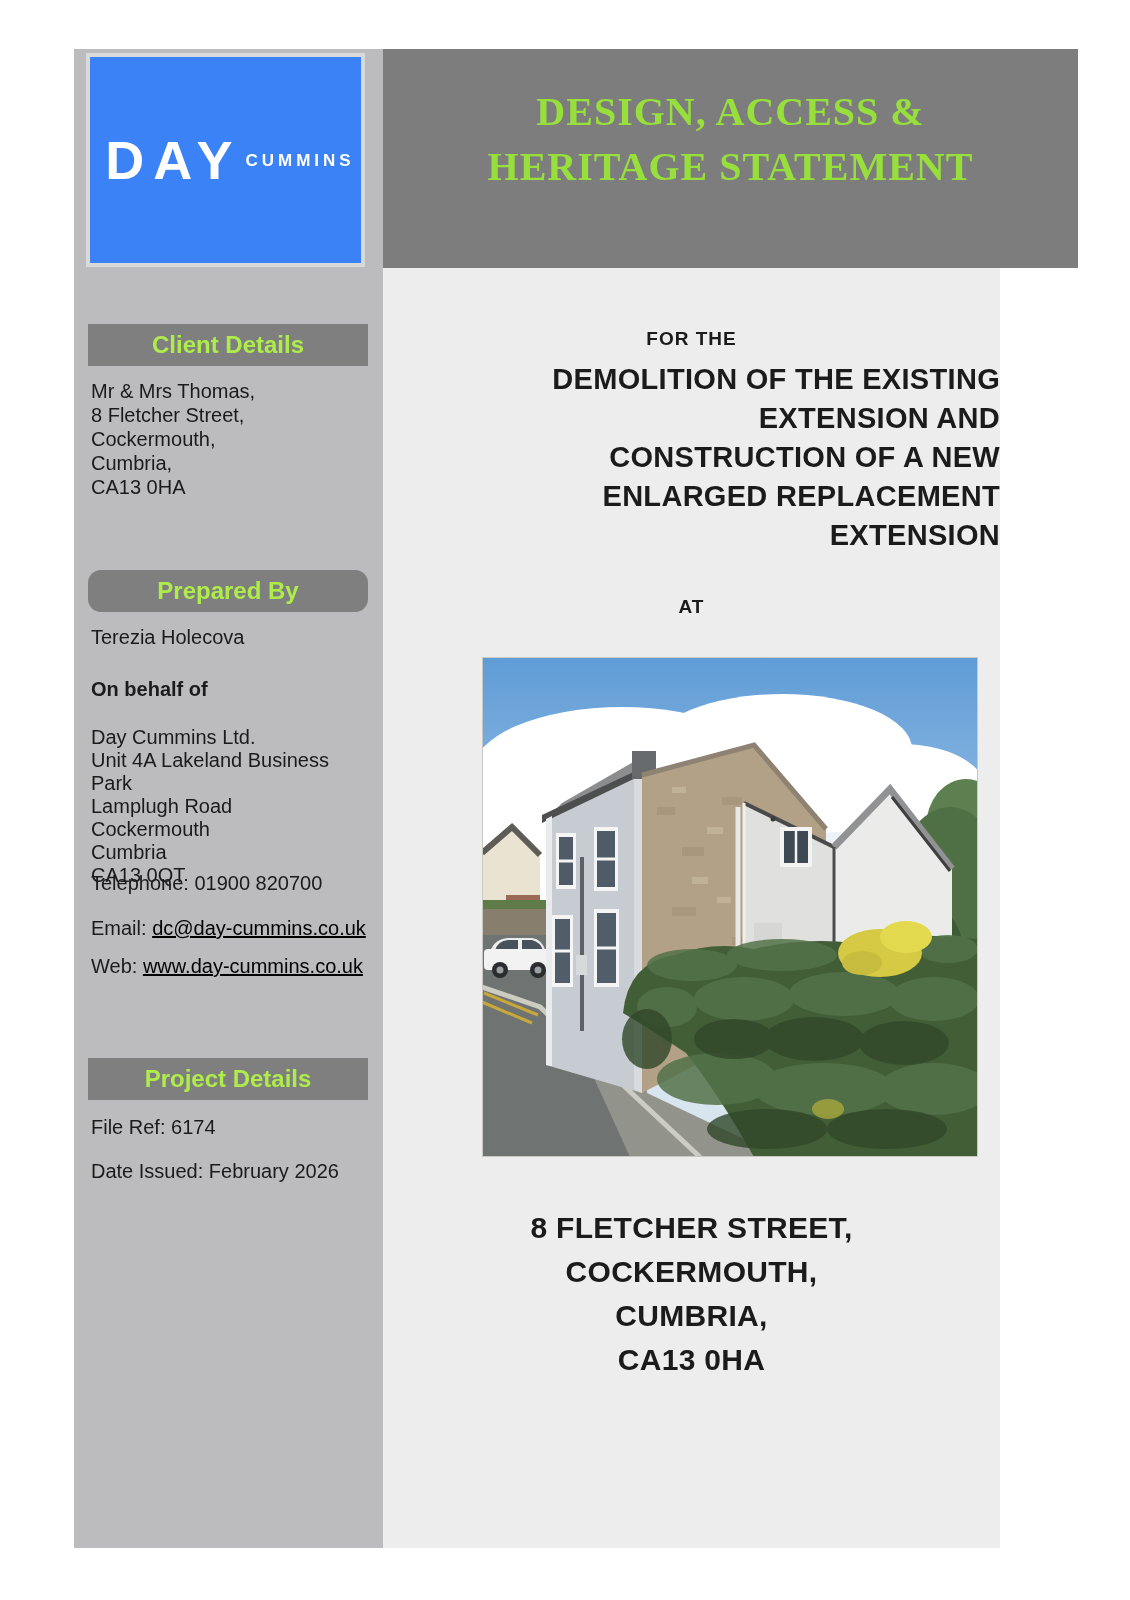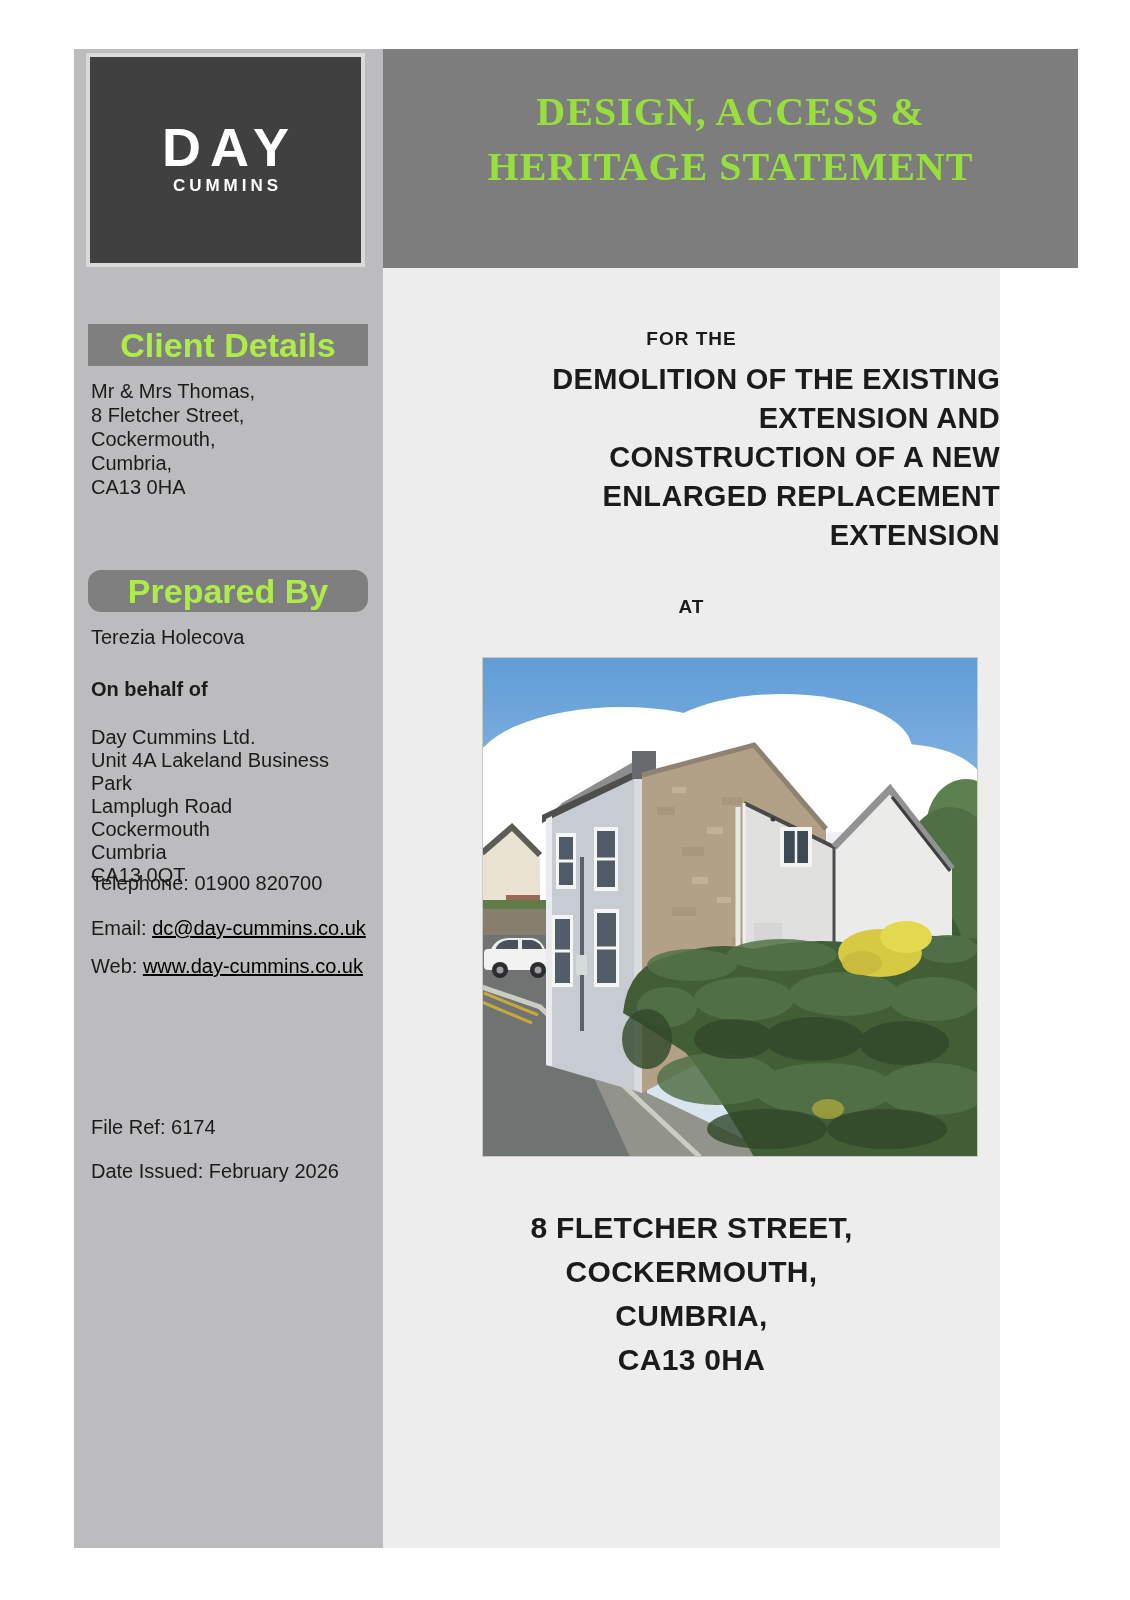--- a/index.html
+++ b/index.html
@@ -6,29 +6,29 @@
   .page {
     position:relative; width:1130px; height:1600px; background:#ffffff;
     font-family:"Liberation Sans", sans-serif; color:#1b1b1b; overflow:hidden;
   }
   .doc { position:absolute; left:74px; top:49px; width:1004px; height:1499px; }
 
   
   .sidebar { position:absolute; left:0; top:0; width:309px; height:1499px; background:#bcbcbe; }
   .logo-box {
     position:absolute; left:12px; top:4px; width:271px; height:206px;
-    background:#404040; border:4px solid #d9d9d9;
-    display:flex; flex-direction:column; align-items:center; justify-content:center;
+    background:#3b82f6; border:4px solid #d9d9d9;
+    display:flex; flex-direction:row; align-items:center; justify-content:center;
   }
   .logo-day   { font-size:54px; font-weight:bold; color:#ffffff; letter-spacing:9px; line-height:50px; text-indent:9px; }
   .logo-cummins { font-size:17px; font-weight:bold; color:#ffffff; letter-spacing:4px; line-height:27px; text-indent:4px; }
 
   .side-heading {
     position:absolute; left:14px; width:280px; height:42px; background:#7f7f7f;
-    color:#aeec4b; font-size:34px; font-weight:bold;
+    color:#aeec4b; font-size:24px; font-weight:bold;
     display:flex; align-items:center; justify-content:center;
   }
   .bar-client   { top:275px; }
   .bar-prepared { top:521px;border-radius:13px; }
   .bar-project  { top:1009px; }
 
   .side-text { position:absolute; left:17px; right:12px; font-size:20px; line-height:24px; }
   .client-lines  { top:330px; }
   .author        { top:576px; }
   .on-behalf     { top:628px; font-weight:bold; }
@@ -88,20 +88,21 @@
         <div>Unit 4A Lakeland Business Park</div>
         <div>Lamplugh Road</div>
         <div>Cockermouth</div>
         <div>Cumbria</div>
         <div>CA13 0QT</div>
       </div>
       <div class="side-text tel">Telephone: 01900 820700</div>
       <div class="side-text email-line"><span>Email: </span><a href="#" class="side-link">dc@day-cummins.co.uk</a></div>
       <div class="side-text web-line"><span>Web: </span><a href="#" class="side-link">www.day-cummins.co.uk</a></div>
 
+      <div class="side-heading bar-project">Project Details</div>
       <div class="side-text file-ref">File Ref: 6174</div>
       <div class="side-text date-issued">Date Issued: February 2026</div>
     </div>
 
     <div class="band">
       <div class="band-title">
         <div>DESIGN, ACCESS &amp;</div>
         <div>HERITAGE STATEMENT</div>
       </div>
     </div>

